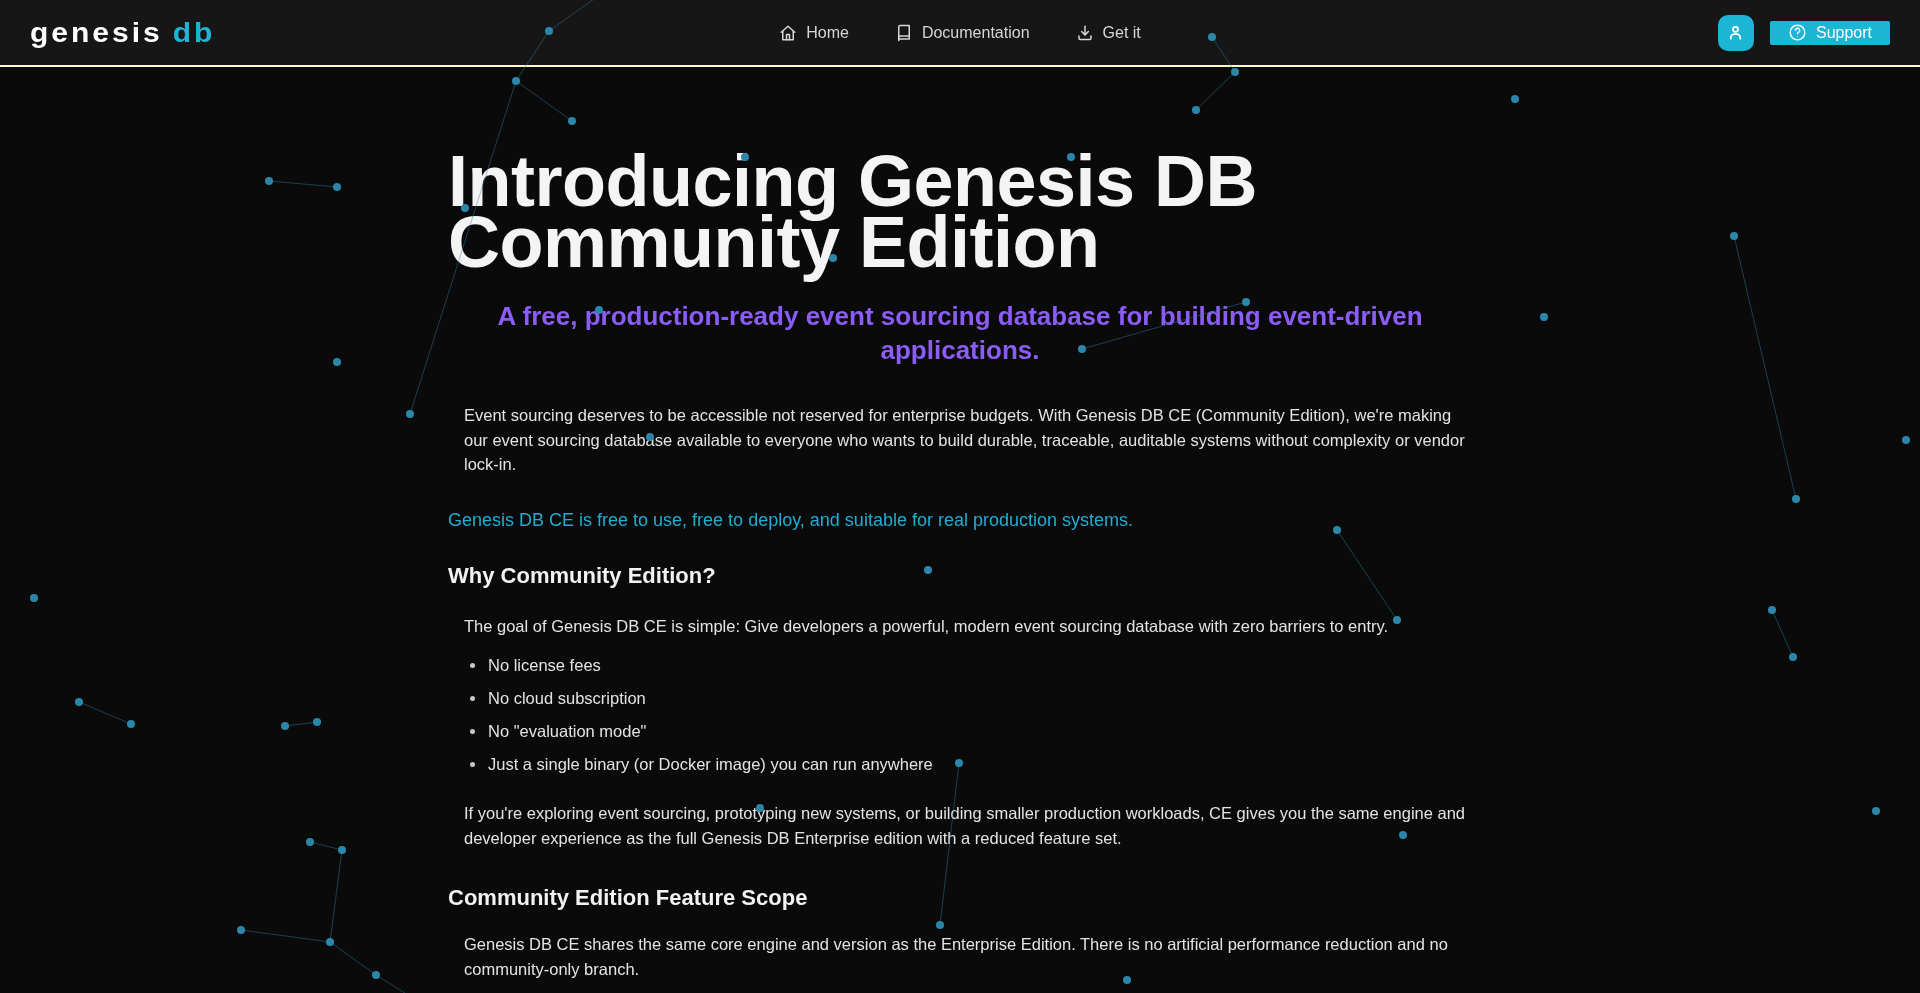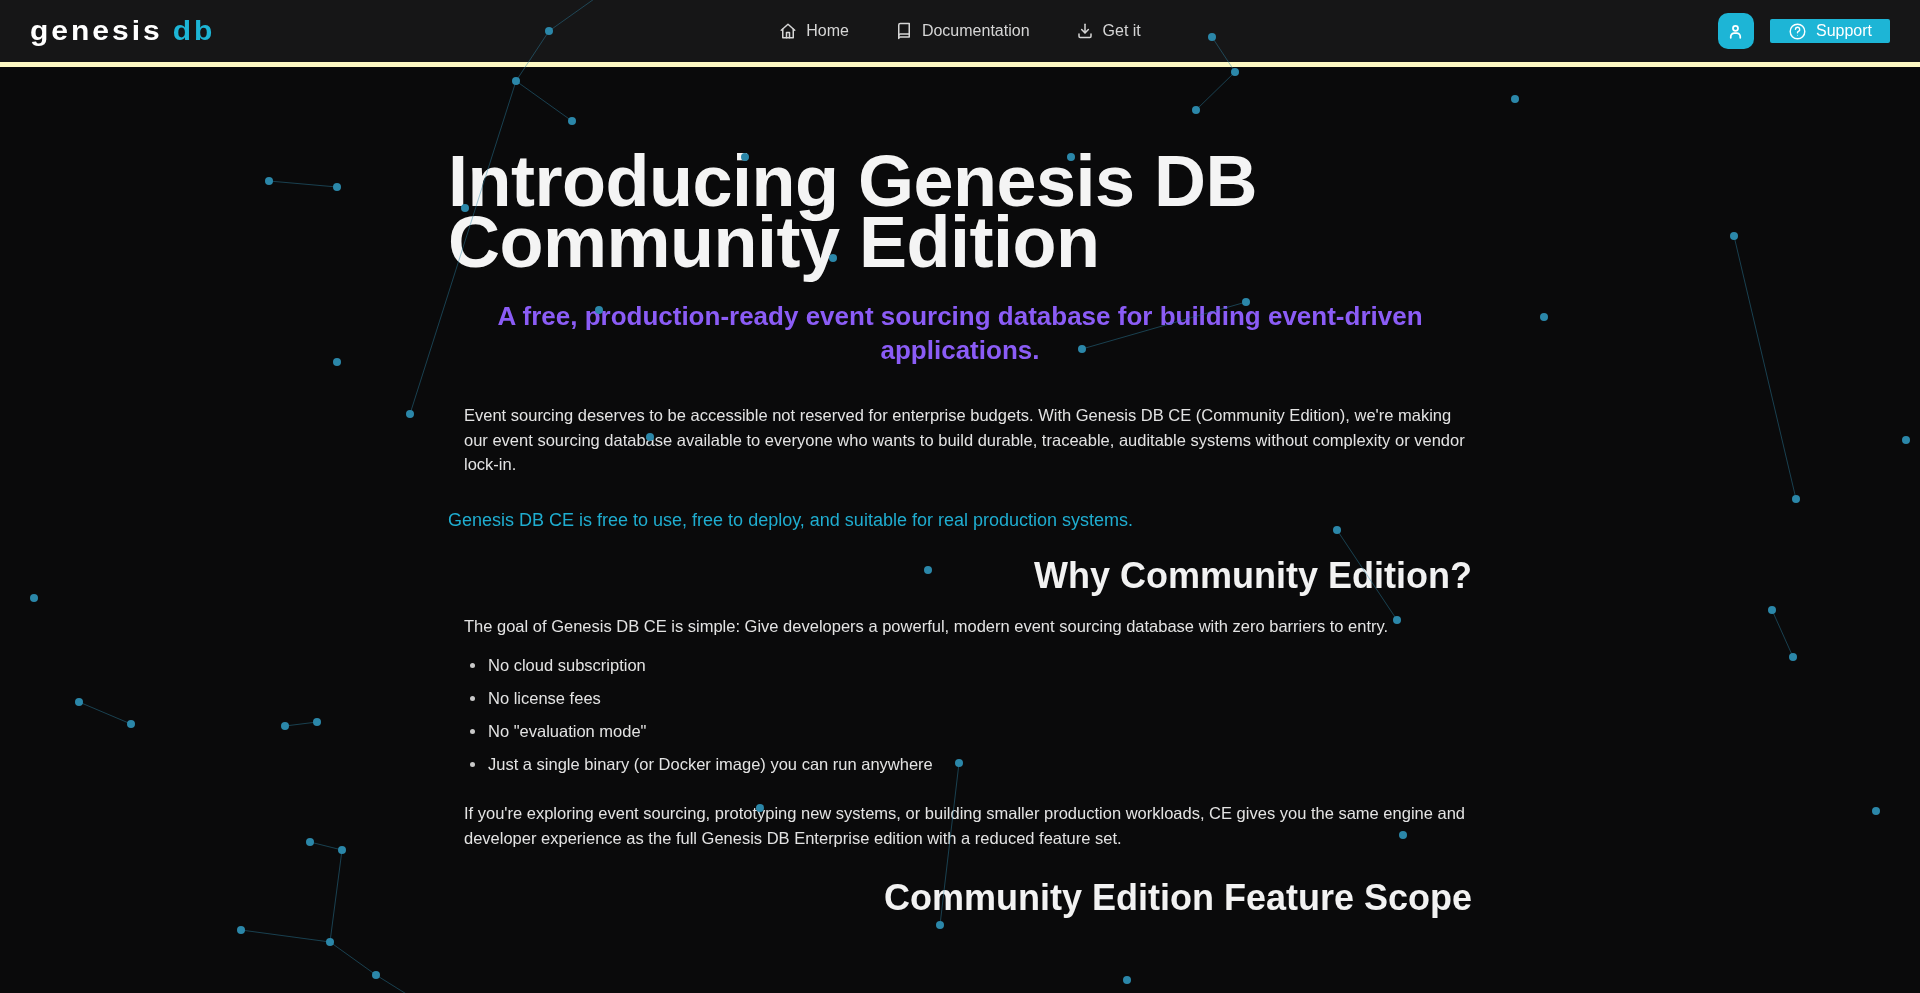--- a/index.html
+++ b/index.html
@@ -17,21 +17,21 @@
     width: 1920px; height: 993px;
     z-index: 50;
     pointer-events: none;
   }
 
   
   .header {
     position: relative;
     height: 67px;
     background: #161617;
-    border-bottom: 5px solid #fef9c3;
+    border-bottom: 2px solid #fef9c3;
     display: grid;
     grid-template-columns: 1fr auto 1fr;
     align-items: center;
     padding: 0 30px;
     box-sizing: border-box;
     z-index: 10;
   }
   .logo {
     display: inline-flex; align-items: baseline; gap: 10px;
     font-size: 30px; font-weight: 700; letter-spacing: 3px;
@@ -88,23 +88,22 @@
     font-size: 16.5px; line-height: 24.5px;
     color: #e3e3e3;
   }
   .highlight {
     margin: 31px 0 0 0;
     font-size: 18px; line-height: 24px;
     color: var(--highlight, #1fadd0);
   }
   .section-heading {
     margin: 26px 0 0 0;
-    font-size: 36px; line-height: 36px; font-weight: 700;
+    font-size: 22px; line-height: 36px; font-weight: 700;
     color: #f2f2f2;
-    text-align: right;
   }
   .section-intro { margin-top: 20px; }
   .bullet-list {
     list-style: none;
     margin: 15px 0 0 0;
     padding: 0 0 0 22px;
   }
   .bullet-list li {
     position: relative;
     font-size: 16.5px; line-height: 25px;
@@ -258,23 +257,24 @@
 
   <p class="paragraph">Event sourcing deserves to be accessible not reserved for enterprise budgets. With Genesis DB CE (Community Edition), we're making our event sourcing database available to everyone who wants to build durable, traceable, auditable systems without complexity or vendor lock-in.</p>
 
   <p class="highlight">Genesis DB CE is free to use, free to deploy, and suitable for real production systems.</p>
 
   <h2 class="section-heading">Why Community Edition?</h2>
 
   <p class="paragraph section-intro">The goal of Genesis DB CE is simple: Give developers a powerful, modern event sourcing database with zero barriers to entry.</p>
 
   <ul class="bullet-list">
+    <li>No license fees</li>
     <li>No cloud subscription</li>
-    <li>No license fees</li>
     <li>No "evaluation mode"</li>
     <li>Just a single binary (or Docker image) you can run anywhere</li>
   </ul>
 
   <p class="paragraph section-outro">If you're exploring event sourcing, prototyping new systems, or building smaller production workloads, CE gives you the same engine and developer experience as the full Genesis DB Enterprise edition with a reduced feature set.</p>
 
   <h2 class="section-heading heading-gap">Community Edition Feature Scope</h2>
 
+  <p class="paragraph last-paragraph">Genesis DB CE shares the same core engine and version as the Enterprise Edition. There is no artificial performance reduction and no community-only branch.</p>
 </main>
 
 </body></html>

